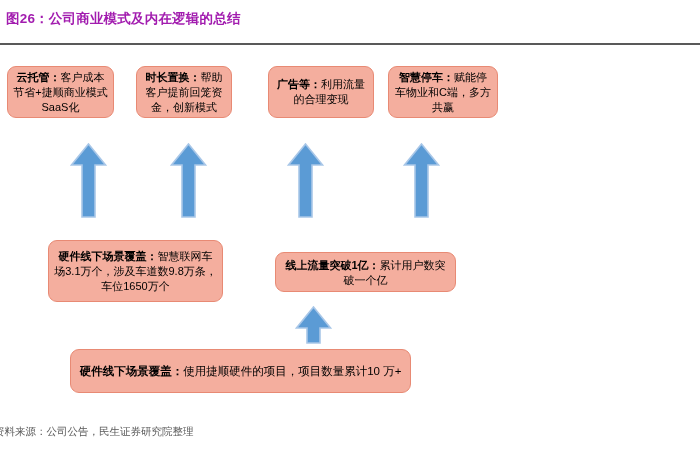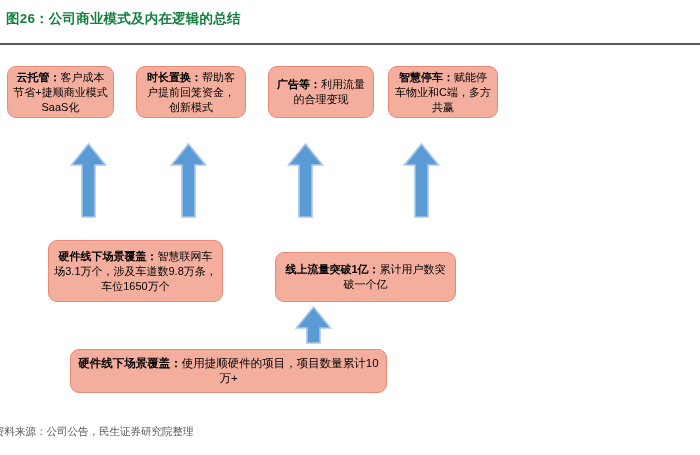--- a/index.html
+++ b/index.html
@@ -15,21 +15,21 @@
     position: relative;
   }
 
   
   .fig-title {
     position: absolute;
     left: 6px;
     top: 10px;
     font-size: 13.5px;
     font-weight: bold;
-    color: #15803d;
+    color: #a21caf;
     letter-spacing: 0.2px;
     white-space: nowrap;
   }
   .title-rule {
     position: absolute;
     left: 0px;
     top: 43px;
     width: 700px;
     height: 2px;
     background: #595959;
@@ -55,35 +55,35 @@
     font-weight: bold;
   }
   .box .txt {
     display: block;
     word-break: break-all;
   }
 
   
   .box-top { top: 66px; height: 52px; }
   #box-cloud      { left: 7px;   width: 107px; justify-content: center; }
-  #box-duration   { left: 136px; width: 110px; }
+  #box-duration   { left: 136px; width: 96px; }
   #box-ads        { left: 268px; width: 106px; }
   #box-smartpark  { left: 388px; width: 110px; justify-content: flex-end; }
 
   
   #box-lots {
     left: 48px;  top: 240px; width: 175px; height: 62px;
   }
   #box-traffic {
-    left: 275px; top: 252px; width: 181px; height: 50px;
+    left: 275px; top: 252px; width: 181px; height: 40px; align-items: flex-end;
   }
 
   
   #box-hardware {
-    left: 70px; top: 349px; width: 317px; height: 44px;
+    left: 70px; top: 349px; width: 341px; height: 44px;
     font-size: 11.5px;
   }
 
   
   .arrow {
     position: absolute;
   }
   .arrow svg { display: block; }
 
   

